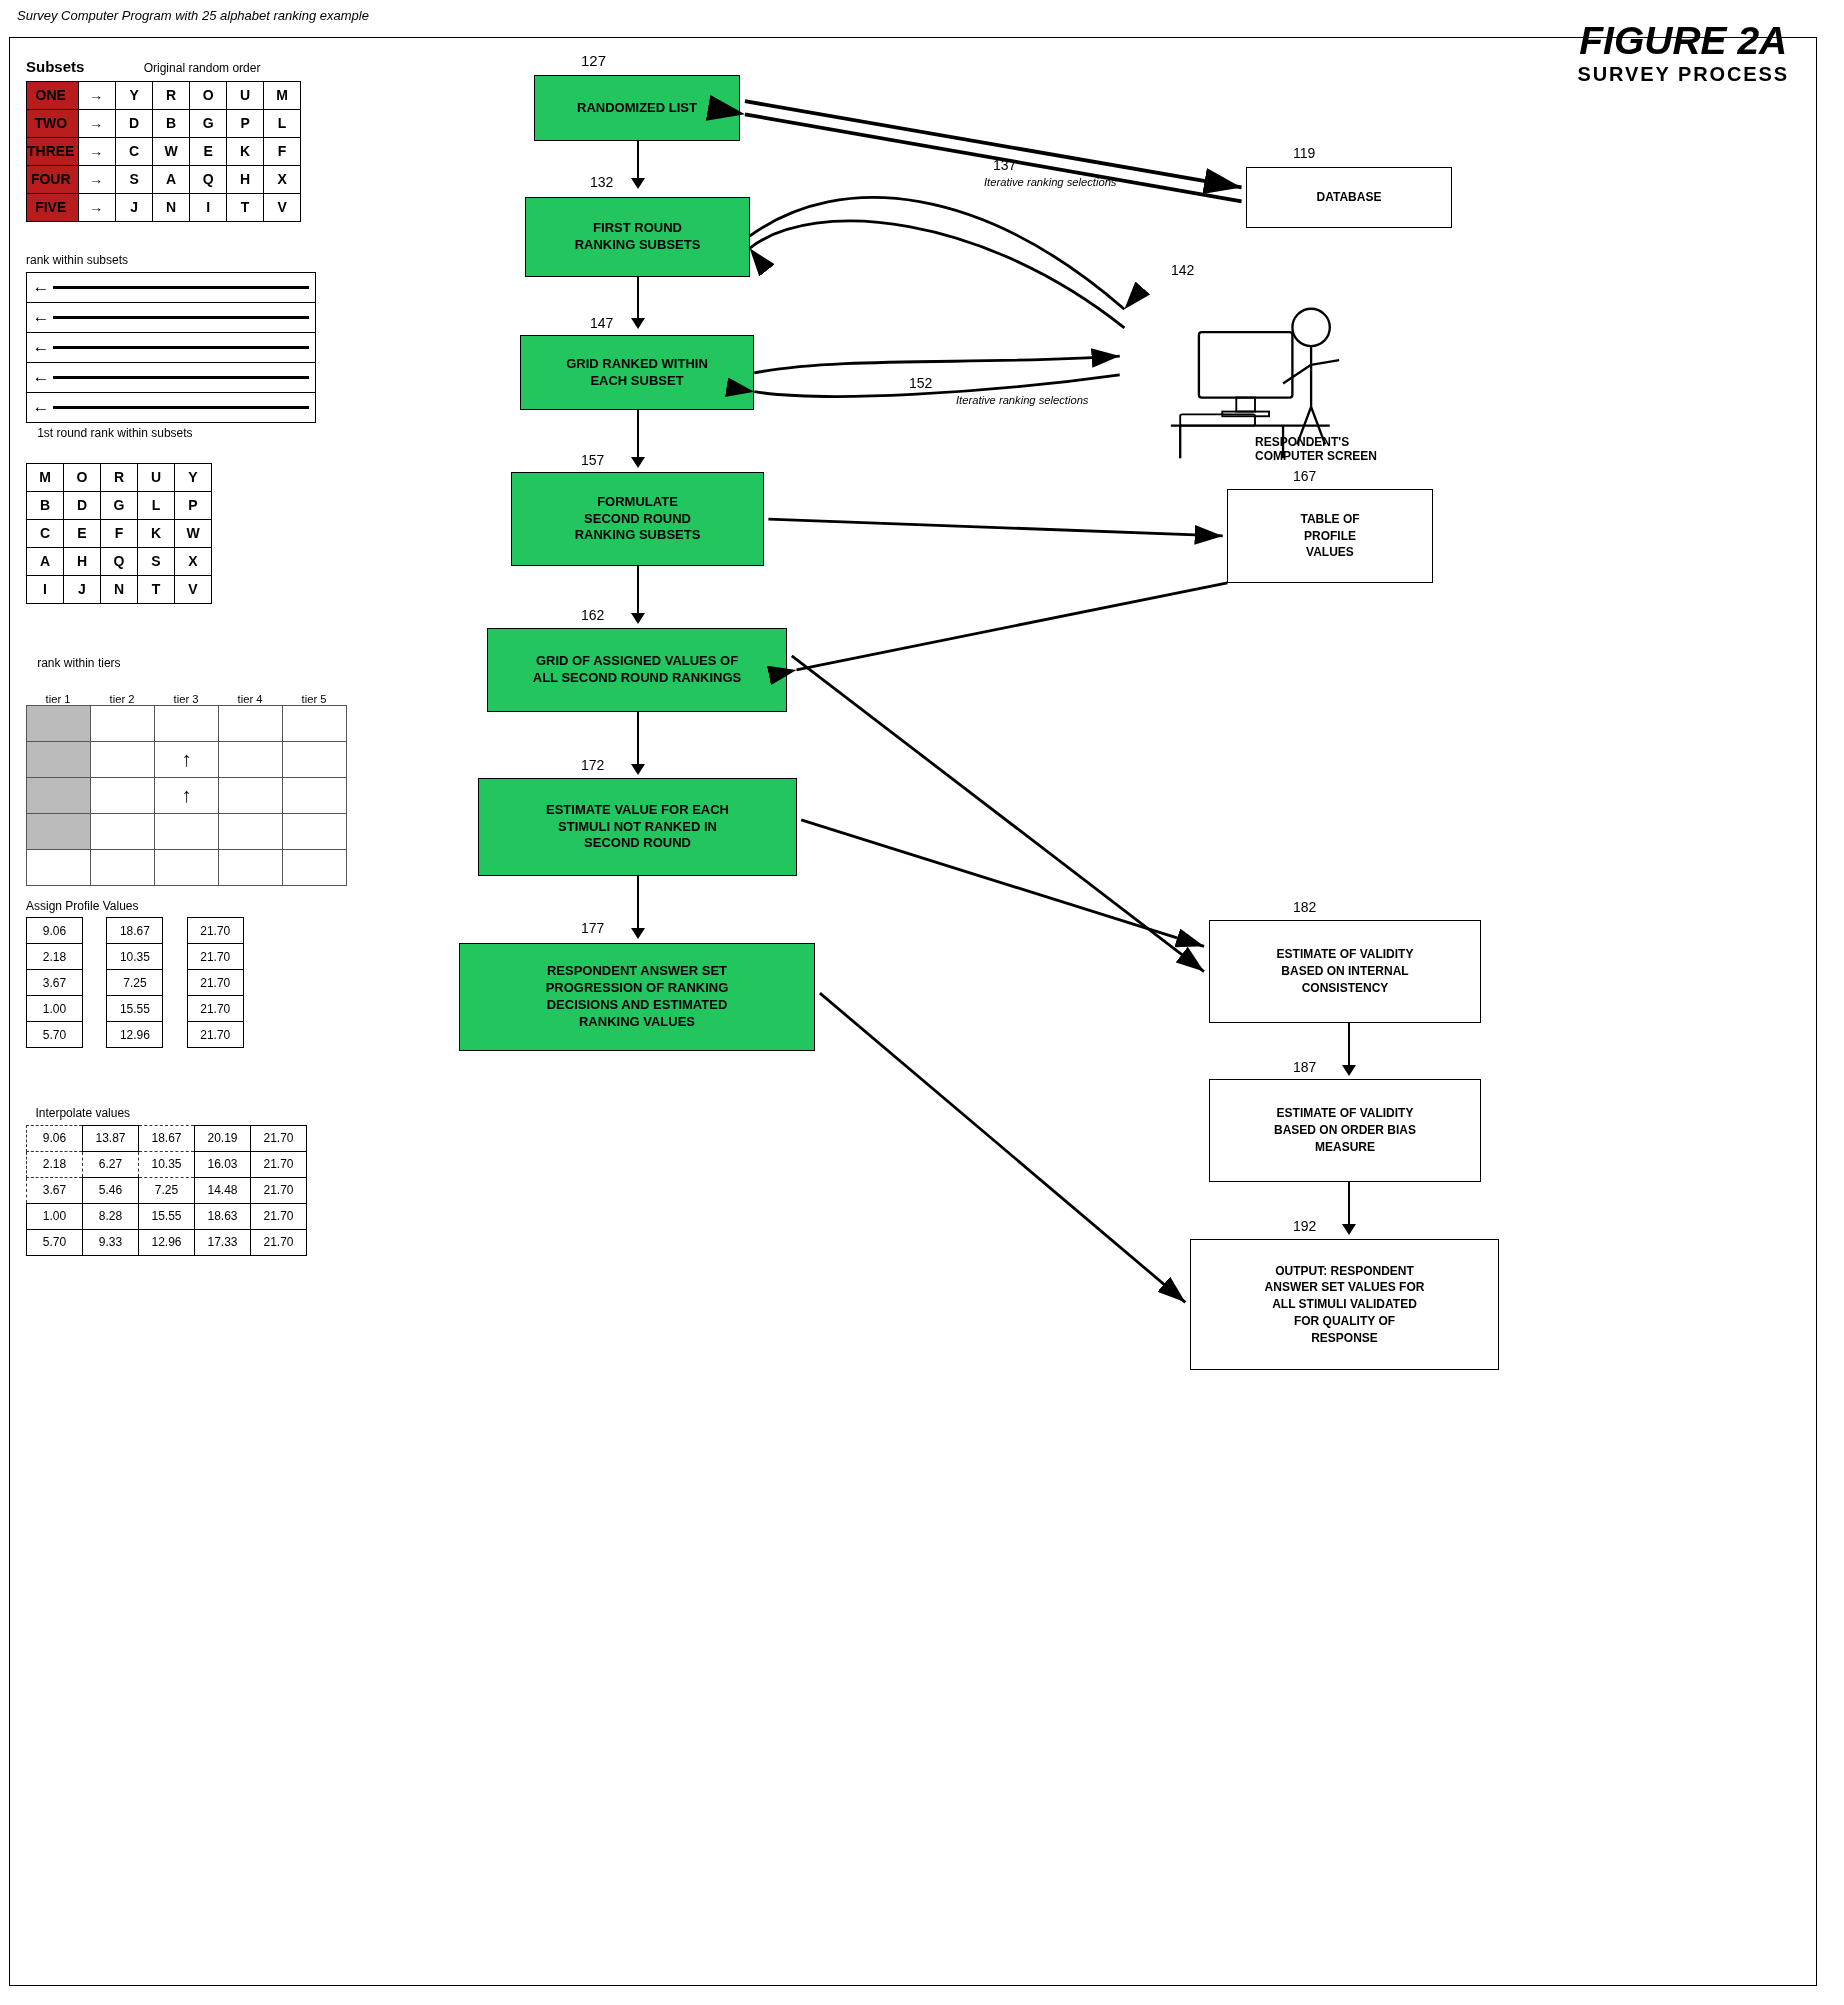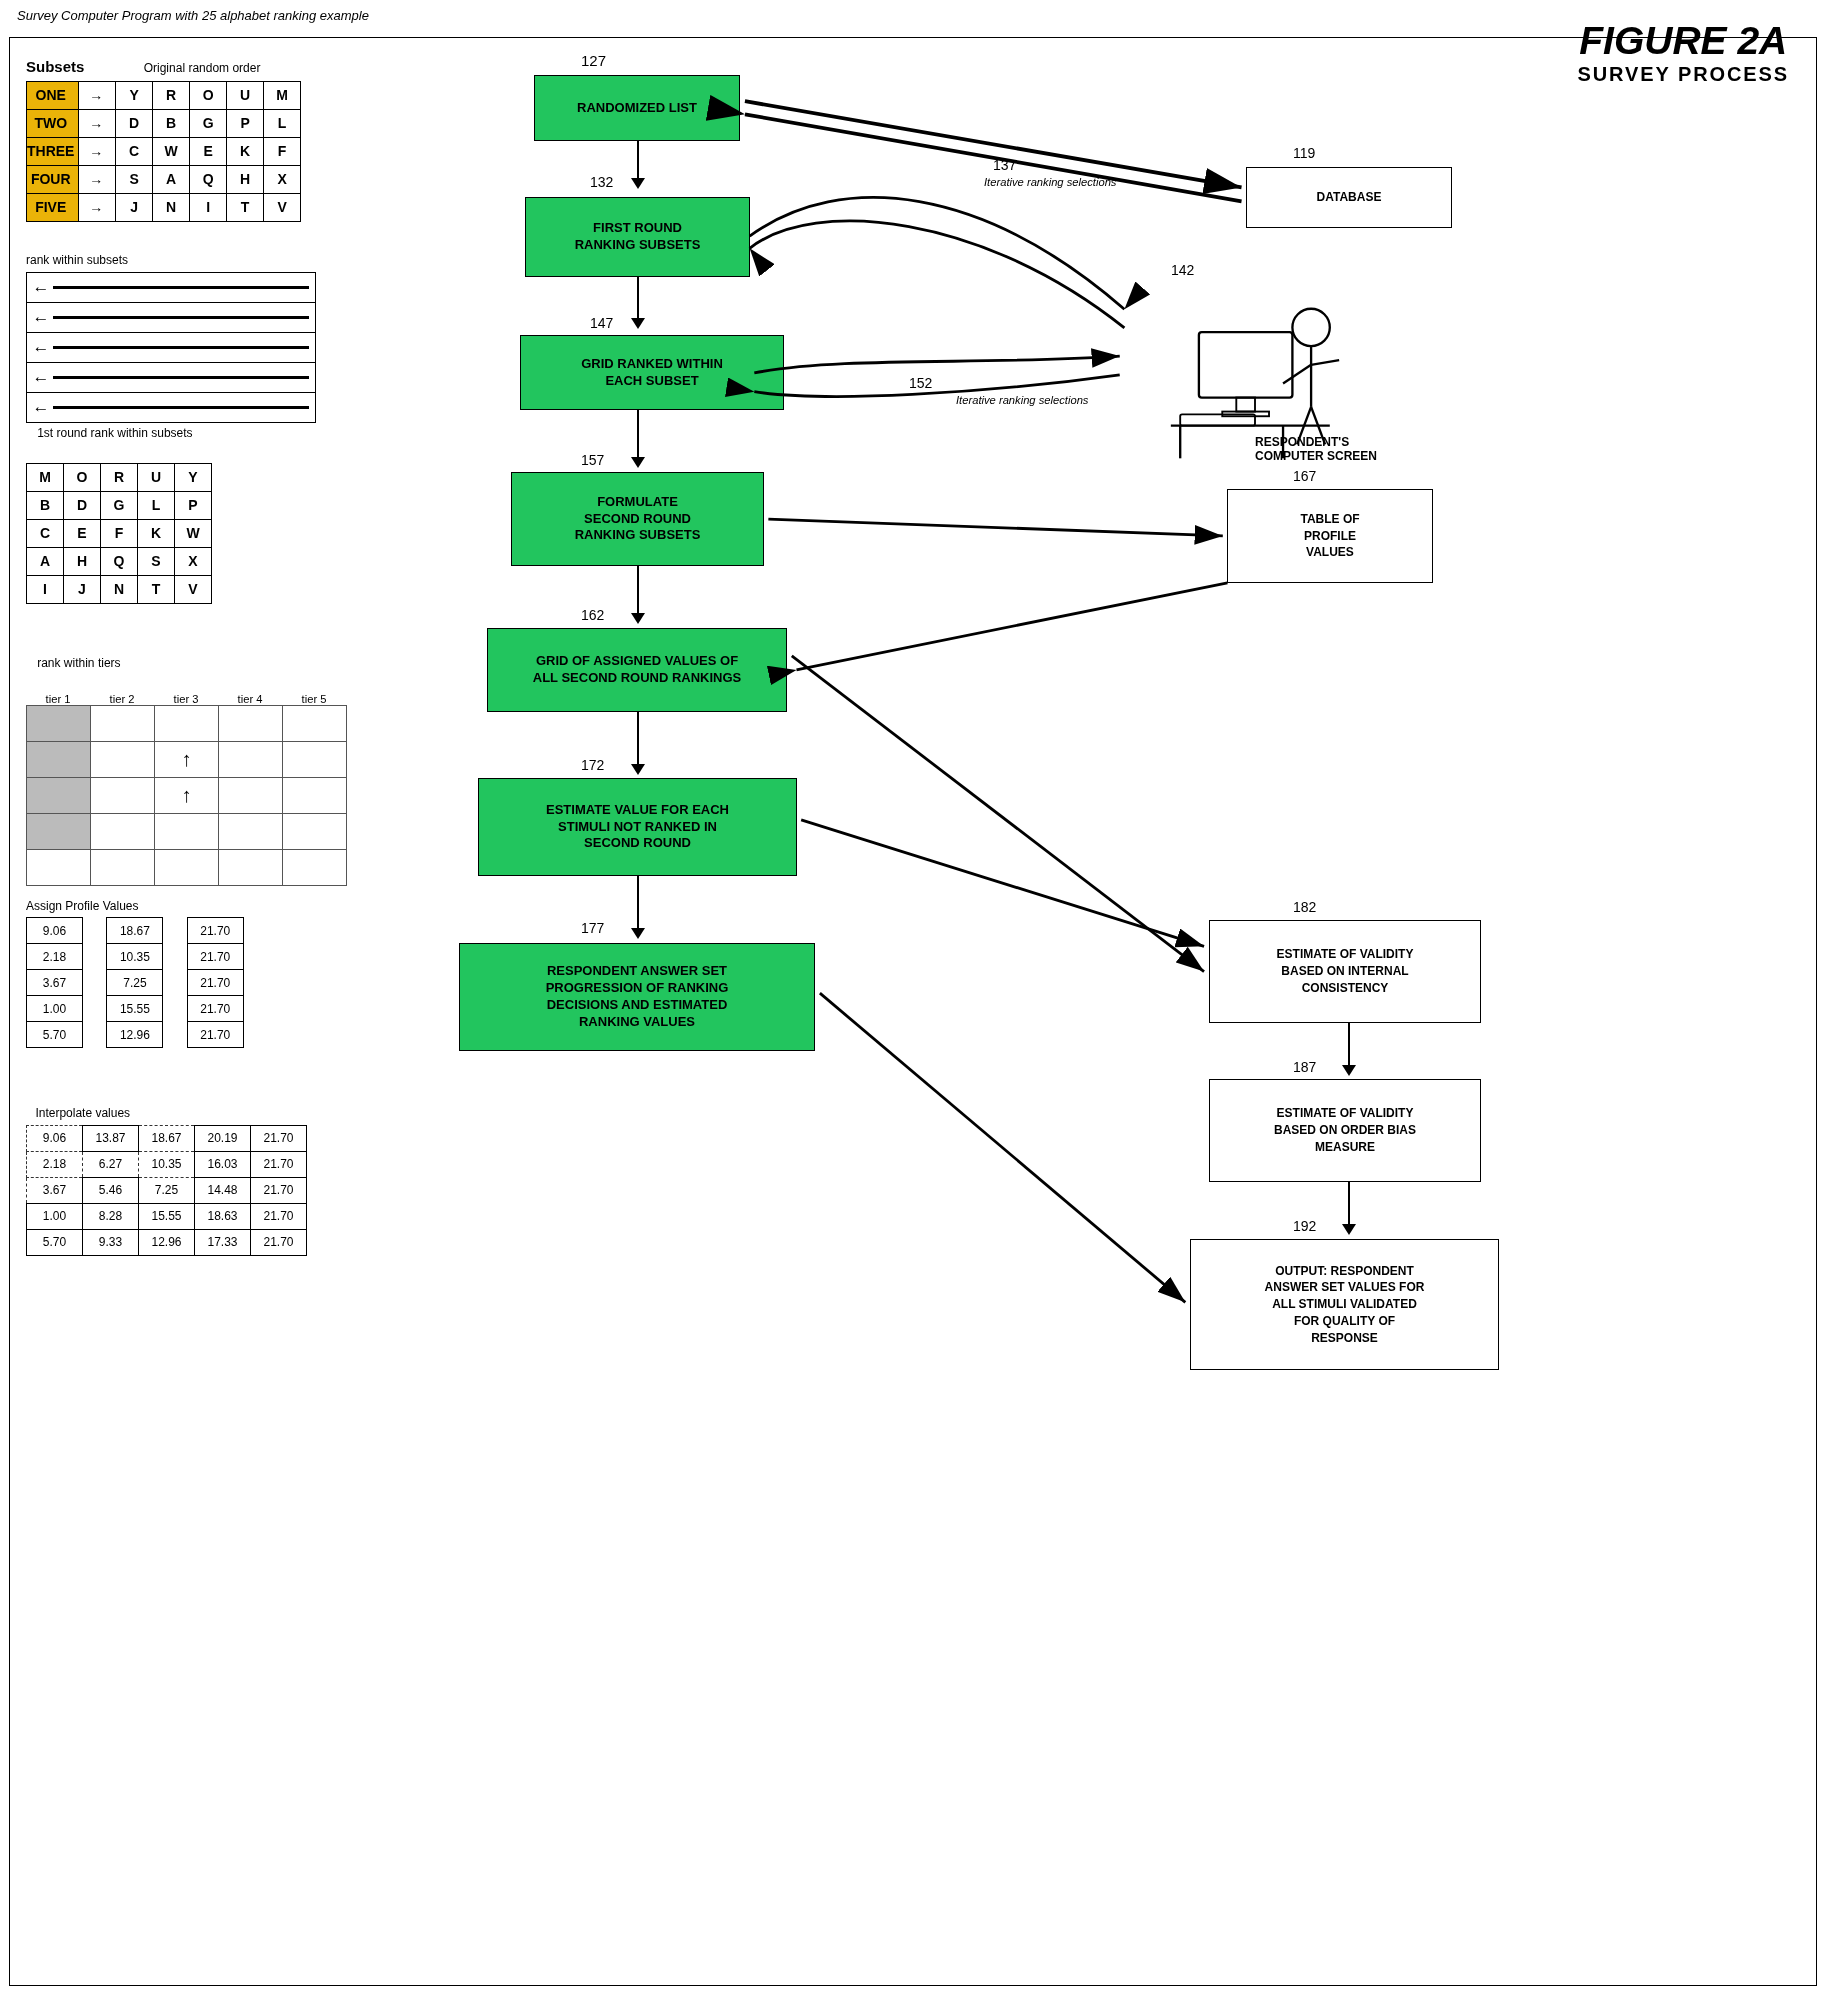--- a/index.html
+++ b/index.html
@@ -61,21 +61,21 @@
       text-align: center;
       font-weight: bold;
       font-size: 14px;
     }
     .subset-label {
       font-size: 12px;
       padding-right: 3.7px;
       text-align: right;
       font-weight: normal;
       border: none;
-      background: #eab308;
+      background: #b91c1c;
     }
     .arrow-cell {
       font-size: 12px;
       border: none;
       background: #fff;
       padding-right: 1.9px;
     }
     .tiers-grid {
       border-collapse: collapse;
     }
@@ -495,21 +495,21 @@
     <span style="white-space:pre-line;">FIRST ROUND
 RANKING SUBSETS</span>
   </div>
 
   <div style="position:absolute; top:276px; left:631px; display:flex; flex-direction:column; align-items:center;">
     <div style="width:2.8px; height:42px; background:#000;"></div>
     <div style="width:0; height:0; border-left:7.5px solid transparent; border-right:7.5px solid transparent; border-top:11.2px solid #000;"></div>
   </div>
 
   <div style="position:absolute; top:315px; left:590px; font-size:14px;">147</div>
-  <div class="flow-box" style="top:335px; left:520px; width:264px; height:75px;">
+  <div class="flow-box" style="top:335px; left:520px; width:234px; height:75px;">
     <span style="white-space:pre-line;">GRID RANKED WITHIN
 EACH SUBSET</span>
   </div>
 
   <div style="position:absolute; top:410px; left:631px; display:flex; flex-direction:column; align-items:center;">
     <div style="width:2.8px; height:47px; background:#000;"></div>
     <div style="width:0; height:0; border-left:7.5px solid transparent; border-right:7.5px solid transparent; border-top:11.2px solid #000;"></div>
   </div>
 
   <div style="position:absolute; top:452px; left:581px; font-size:14px;">157</div>

